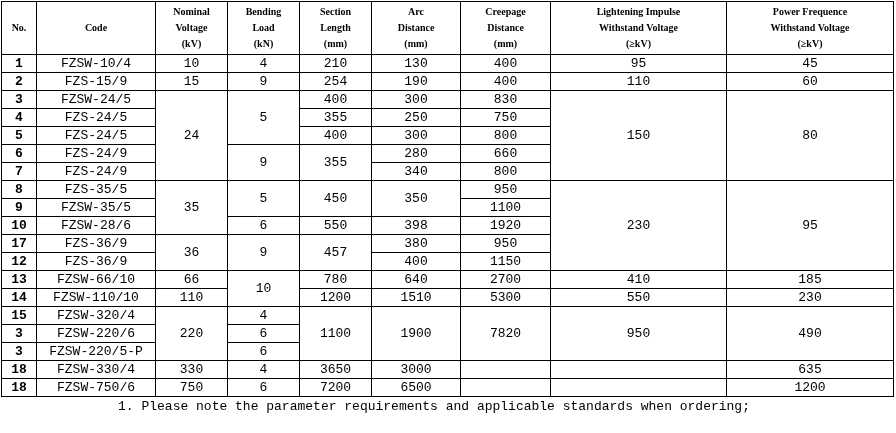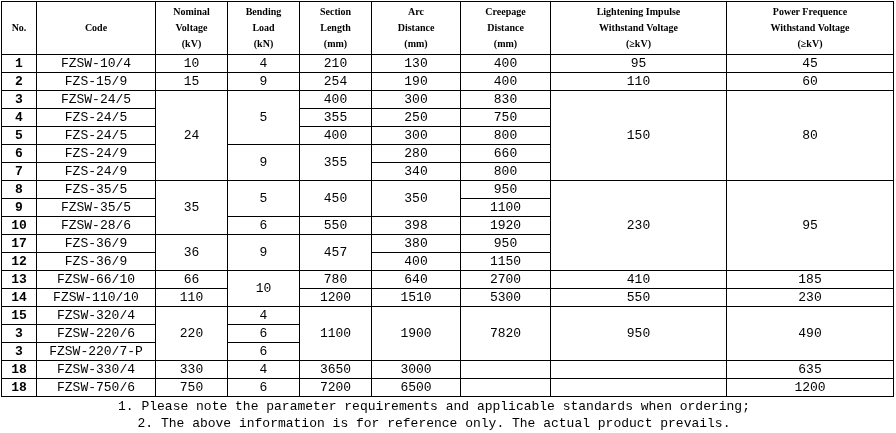--- a/index.html
+++ b/index.html
@@ -176,21 +176,21 @@
       <td rowspan="3">950</td>
       <td rowspan="3">490</td>
     </tr>
     <tr>
       <td class="no">3</td>
       <td>FZSW-220/6</td>
       <td>6</td>
     </tr>
     <tr>
       <td class="no">3</td>
-      <td>FZSW-220/7-P</td>
+      <td>FZSW-220/5-P</td>
       <td>6</td>
     </tr>
     <tr>
       <td class="no">18</td>
       <td>FZSW-330/4</td>
       <td>330</td>
       <td>4</td>
       <td>3650</td>
       <td>3000</td>
       <td></td>
@@ -206,14 +206,13 @@
       <td>6500</td>
       <td></td>
       <td></td>
       <td>1200</td>
     </tr>
   </tbody>
 </table>
 
 <div class="notes">
   <div>1. Please note the parameter requirements and applicable standards when ordering;</div>
-  <div>2. The above information is for reference only. The actual product prevails.</div>
 </div>
 
 </body></html>

